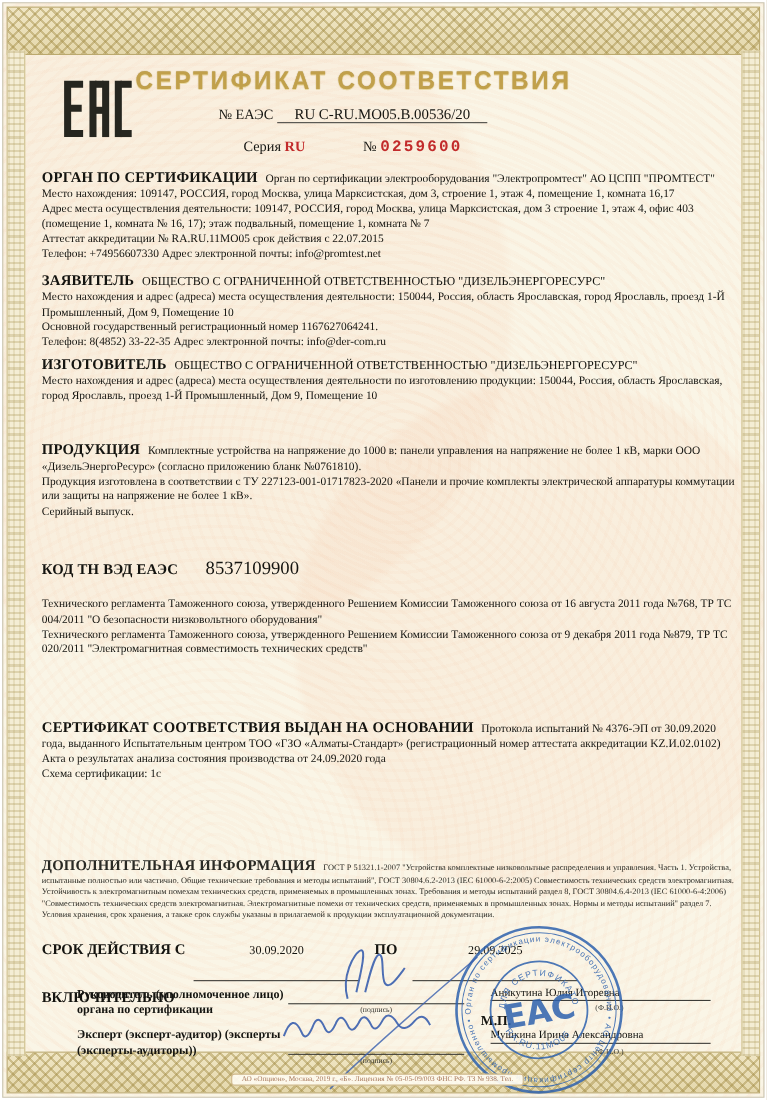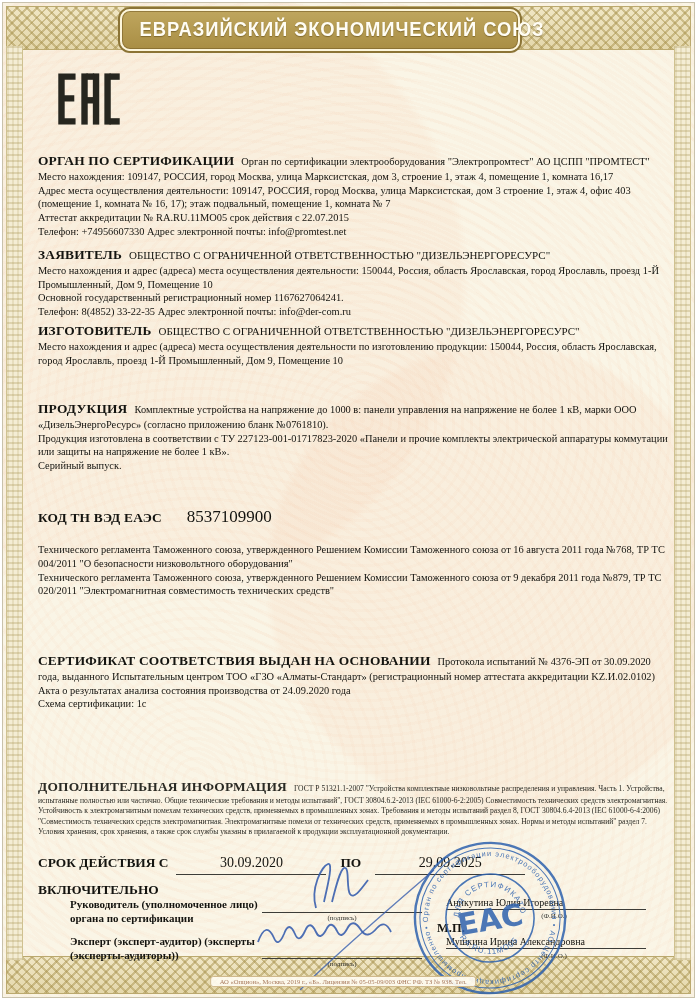--- a/index.html
+++ b/index.html
@@ -66,21 +66,21 @@
   .sec{position:absolute; left:38px; right:28px; font-size:10.4px; line-height:1.33; text-align:left;}
   .seclabel{font-weight:bold; font-size:13.4px; letter-spacing:.2px; margin-right:7px;}
   .s-org{top:152px;} .s-app{top:246px;} .s-man{top:322px;} .s-prod{top:400px;}
   .s-tnved{top:506px;} .s-comp{top:543px;} .s-issued{top:652px;} .s-add{top:778px;}
   .s-term{top:854px;}
   .s-tnved .val{margin-left:18px; font-size:17px;}
   .s-comp .seclabel{display:block; margin-bottom:1px;}
   .tiny{font-size:7.6px; line-height:1.35; color:#2a2a24;}
   
   .s-term .biglabel{font-weight:bold; font-size:13.4px;}
-  .dateline{display:inline-block; border-bottom:1px solid #3c3c38; text-align:center; font-size:14px; padding-bottom:1px;}
+  .dateline{display:inline-block; border-bottom:1px solid #3c3c38; text-align:center; font-size:11px; padding-bottom:19px;}
   .d1{width:150px; margin-left:8px; margin-right:14px;}
   .d2{width:150px; margin-left:14px;}
   .incl{margin-top:6px;font-family:Liberation Serif, serif;}
   
   .sig-row{position:absolute; left:70px; right:28px; height:40px;}
   .r-head{top:897px;} .r-exp{top:934px;}
   .role{position:absolute; left:0; top:0; width:188px; font-weight:bold; font-size:11px; line-height:1.3;}
   .sigline{position:absolute; left:192px; top:15px; width:160px; border-bottom:1px solid #3c3c38;}
   .sigcap{position:absolute; left:192px; top:17px; width:160px; text-align:center; font-size:7px; color:#33332e;}
   .nameline{position:absolute; left:376px; top:0; width:200px; font-size:10px; border-bottom:1px solid #3c3c38; padding-bottom:1px;}
@@ -103,39 +103,50 @@
 </head>
 <body>
 
 <div id="cert">
 
   <div class="band-top"></div>
   <div class="band-bottom"></div>
   <div class="band-side band-left"></div>
   <div class="band-side band-right"></div>
 
-  <div class="badge">
-    <span>ЕВРАЗИЙСКИЙ ЭКОНОМИЧЕСКИЙ СОЮЗ</span>
-  </div>
 
   <div class="eac-mark">
     <svg width="64" height="54" viewBox="0 0 100 82" aria-hidden="true">
       <g fill="#26261f">
         <path d="M2,1 h27 v10 h-17 v24 h15 v10 h-15 v26 h17 v10 h-27 z"></path>
         <rect x="38" y="1" width="10" height="80"></rect>
         <rect x="56" y="1" width="10" height="80"></rect>
         <rect x="46" y="1" width="12" height="10"></rect>
         <rect x="46" y="38" width="12" height="10"></rect>
         <rect x="74" y="1" width="10" height="80"></rect>
         <rect x="82" y="1" width="16" height="10"></rect>
         <rect x="82" y="71" width="16" height="10"></rect>
       </g>
     </svg>
   </div>
 
+  <div class="hdr">
+    <span class="doc-title">СЕРТИФИКАТ СООТВЕТСТВИЯ</span>
+    <div class="numline">
+      <span>№ ЕАЭС</span>
+      <span class="u">RU C-RU.МО05.В.00536/20</span>
+    </div>
+    <div class="seriesline">
+      <span>Серия</span>
+      <span class="red" style="font-weight:bold;">RU</span>
+      <span class="series-gap"></span>
+      <span>№</span>
+      <span class="serial-digits">0259600</span>
+    </div>
+  </div>
 
   <div class="sec s-org">
     <span class="seclabel">ОРГАН ПО СЕРТИФИКАЦИИ</span><span>Орган по сертификации электрооборудования "Электропромтест" АО ЦСПП "ПРОМТЕСТ"</span>
     <div>Место нахождения: 109147, РОССИЯ, город Москва, улица Марксистская, дом 3, строение 1, этаж 4, помещение 1, комната 16,17</div>
     <div>Адрес места осуществления деятельности: 109147, РОССИЯ, город Москва, улица Марксистская, дом 3 строение 1, этаж 4, офис 403 (помещение 1, комната № 16, 17); этаж подвальный, помещение 1, комната № 7</div>
     <div>Аттестат аккредитации № RA.RU.11МО05 срок действия с 22.07.2015</div>
     <div>Телефон: +74956607330 Адрес электронной почты: info@promtest.net</div>
   </div>
 
   <div class="sec s-app">

